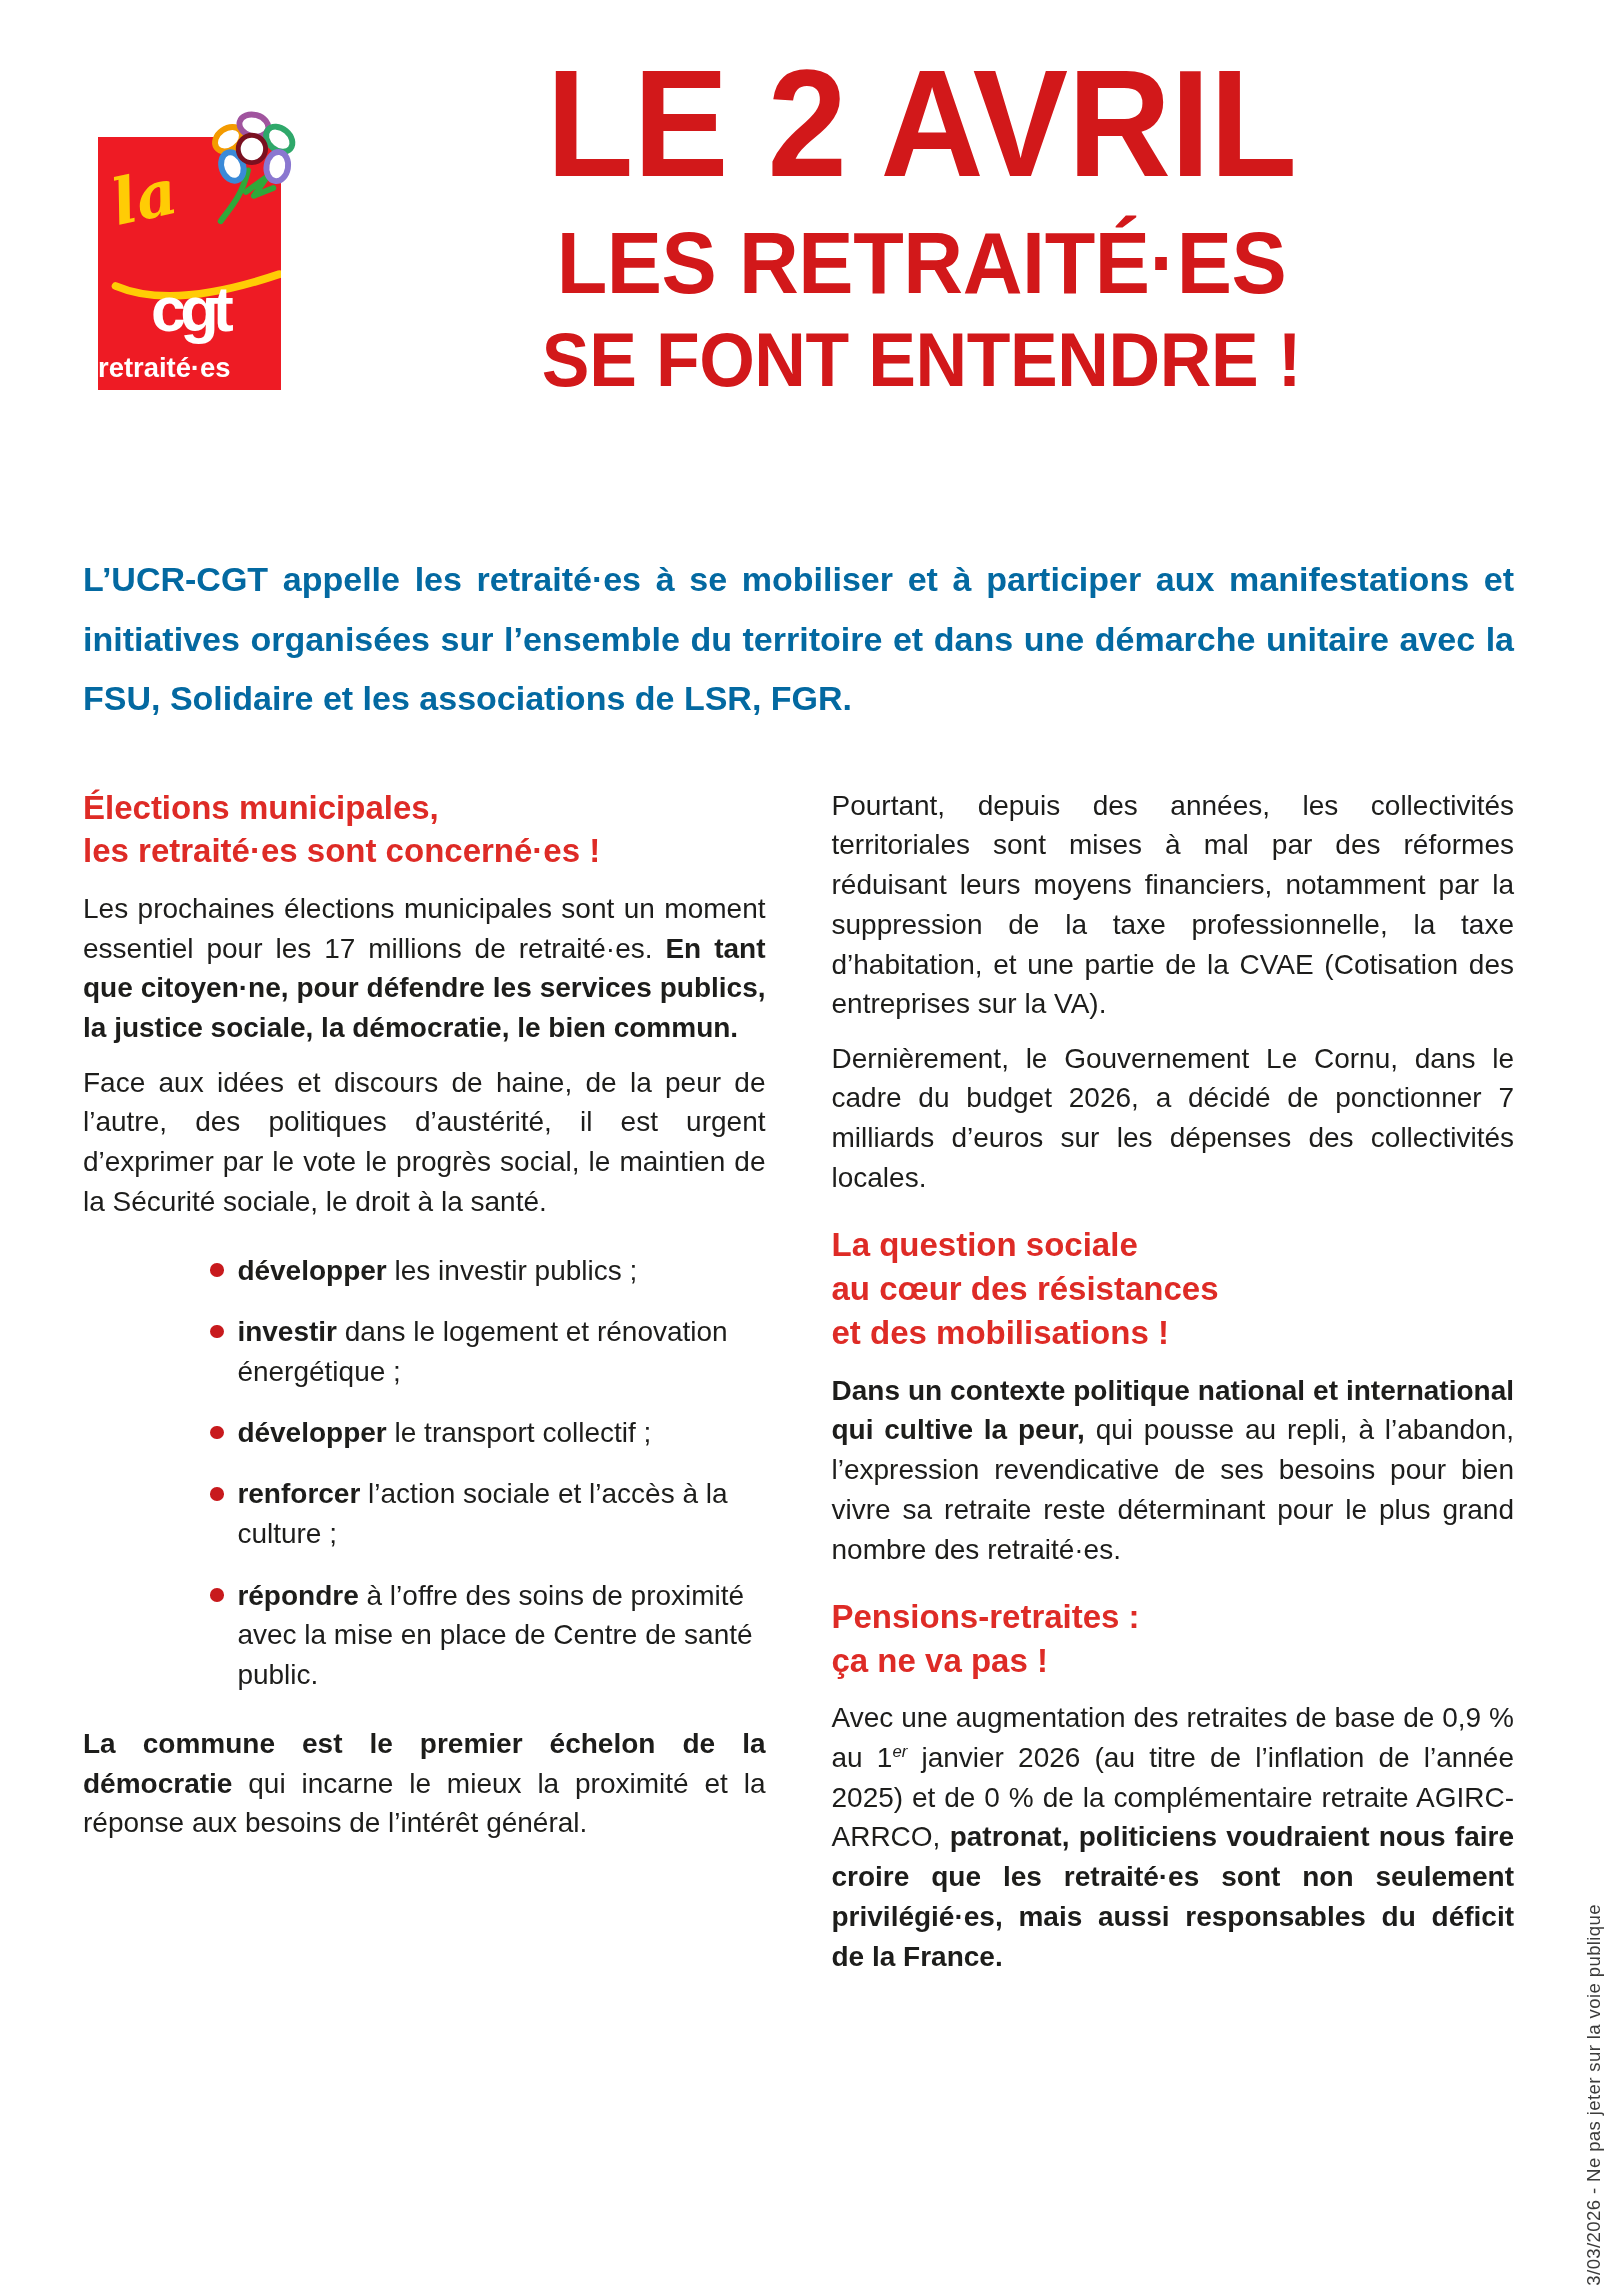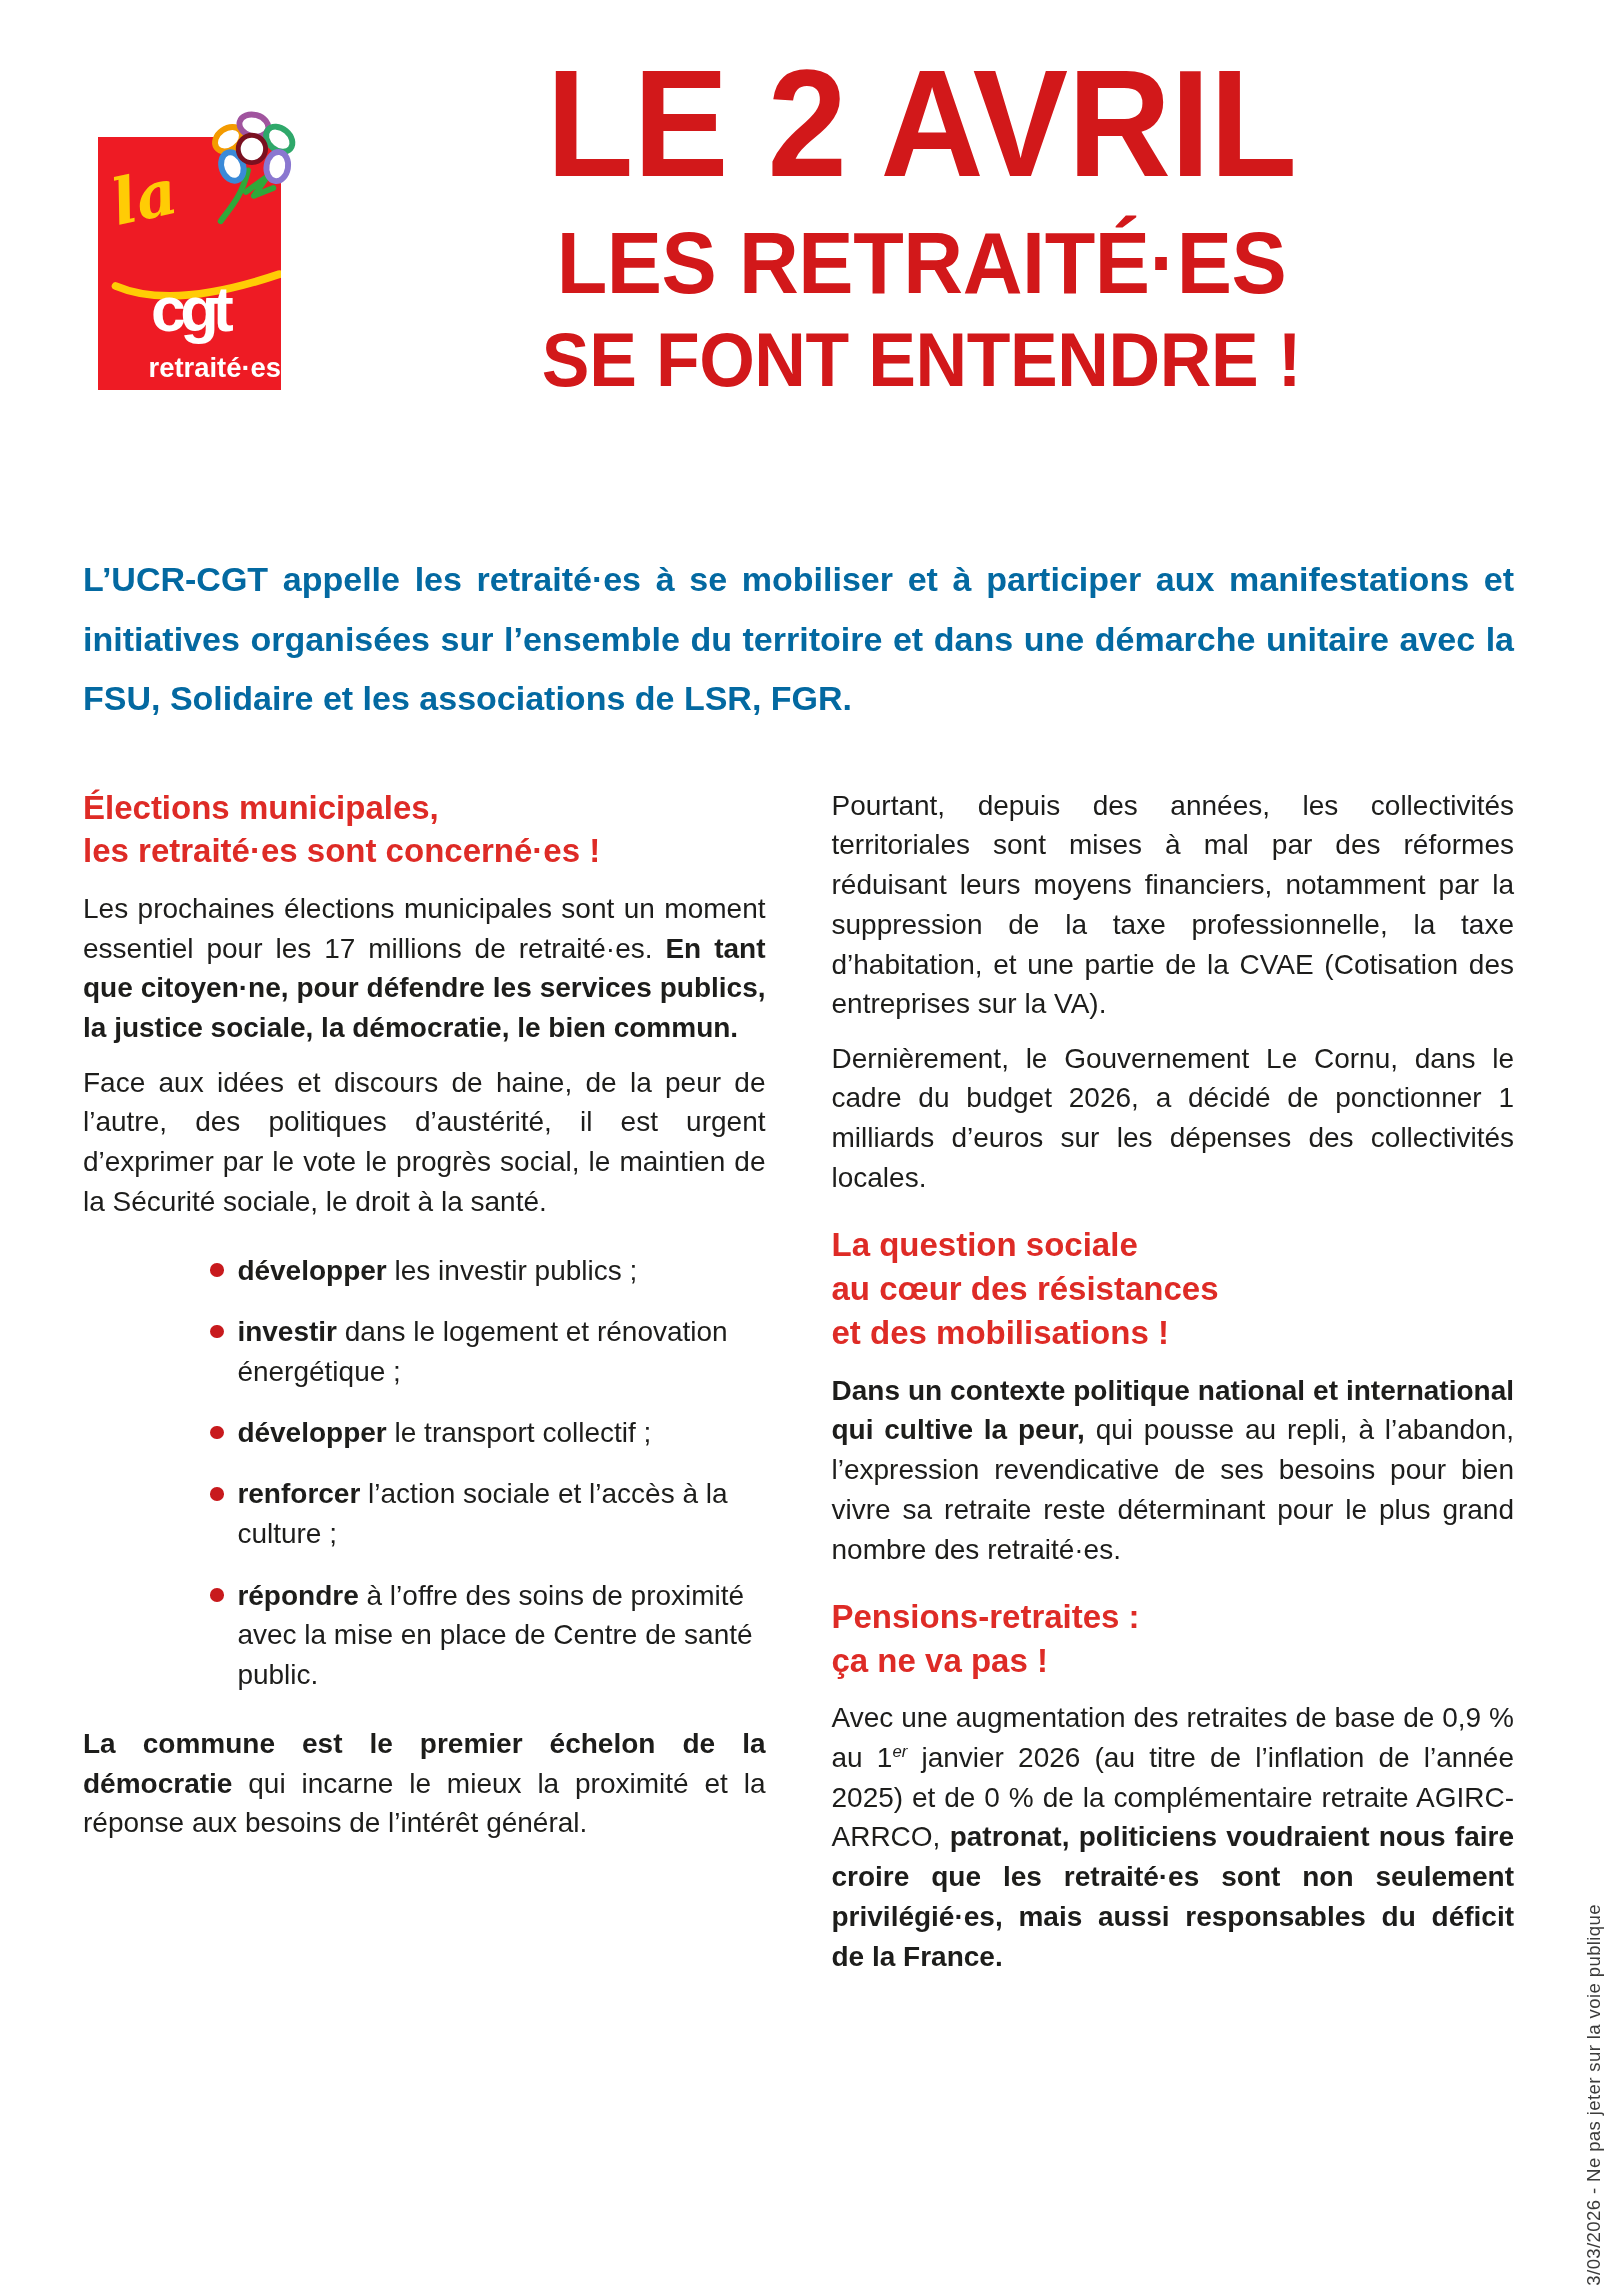--- a/index.html
+++ b/index.html
@@ -8,21 +8,21 @@
 
   
   header{position:relative;height:466px;}
   .logo{position:absolute;left:98px;top:137px;width:183px;height:253px;background:#ee1b24;}
   .logo .la{position:absolute;top:29px;left:13.7px;font-family:"DejaVu Serif",serif;
             font-style:italic;font-weight:bold;font-size:63px;color:#ffcc05;
             transform:rotate(-12deg);line-height:1;}
   .logo .swash{position:absolute;left:0;top:0;width:183px;height:253px;pointer-events:none;}
   .logo .cgt{position:absolute;bottom:49px;left:50%;transform:translateX(-50%);
              font-size:63px;font-weight:bold;letter-spacing:-5.9px;color:#fff;line-height:1;}
-  .logo .sub{position:absolute;bottom:5.9px;left:0;width:100%;text-align:right;
+  .logo .sub{position:absolute;bottom:5.9px;left:0;width:100%;text-align:left;
              font-size:27.4px;font-weight:bold;color:#fff;margin-top:36px;}
   .flower{position:absolute;top:-31px;right:-23.5px;width:114px;height:123px;}
 
   .title{position:absolute;left:294px;top:47px;width:1255px;text-align:center;
          color:#d2181a;font-weight:bold;transform:scaleX(.94);transform-origin:50% 0;
          letter-spacing:-0.025em;}
   .title .t1{font-size:152px;line-height:1;margin-bottom:19.6px;}
   .title .t2{font-size:88px;line-height:1;margin-bottom:15.7px;}
   .title .t3{font-size:76px;line-height:1;}
 
@@ -111,21 +111,21 @@
           <li>
             <span class="dot"></span>
             <span class="btext"><span class="b">répondre</span><span> à l’offre des soins de proximité avec la mise en place de Centre de santé public.</span></span>
           </li>
         </ul>
       <p><span class="b">La commune est le premier échelon de la démocratie</span><span> qui incarne le mieux la proximité et la réponse aux besoins de l’intérêt général.</span></p>
     </section>
 
     <section class="col">
       <p><span>Pourtant, depuis des années, les collectivités territoriales sont mises à mal par des réformes réduisant leurs moyens financiers, notamment par la suppression de la taxe professionnelle, la taxe d’habitation, et une partie de la CVAE (Cotisation des entreprises sur la VA).</span></p>
-      <p><span>Dernièrement, le Gouvernement Le Cornu, dans le cadre du budget 2026, a décidé de ponctionner 1 milliards d’euros sur les dépenses des collectivités locales.</span></p>
+      <p><span>Dernièrement, le Gouvernement Le Cornu, dans le cadre du budget 2026, a décidé de ponctionner 7 milliards d’euros sur les dépenses des collectivités locales.</span></p>
       <h2>La question sociale
 au cœur des résistances
 et des mobilisations !</h2>
       <p><span class="b">Dans un contexte politique national et international qui cultive la peur,</span><span> qui pousse au repli, à l’abandon, l’expression revendicative de ses besoins pour bien vivre sa retraite reste déterminant pour le plus grand nombre des retraité·es.</span></p>
       <h2>Pensions-retraites :
 ça ne va pas !</h2>
       <p><span>Avec une augmentation des retraites de base de 0,9 % au 1</span><sup>er</sup><span> janvier 2026 (au titre de l’inflation de l’année 2025) et de 0 % de la complémentaire retraite AGIRC-ARRCO, </span><span class="b">patronat, politiciens voudraient nous faire croire que les retraité·es sont non seulement privilégié·es, mais aussi responsables du déficit de la France.</span></p>
     </section>
 
   </div>

